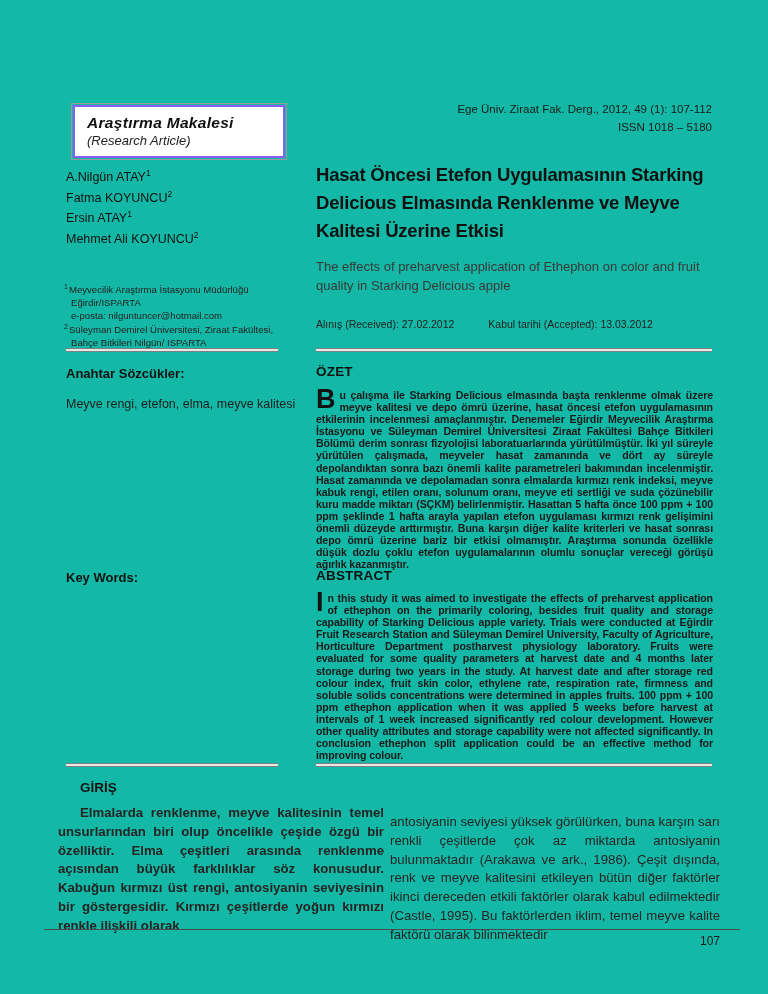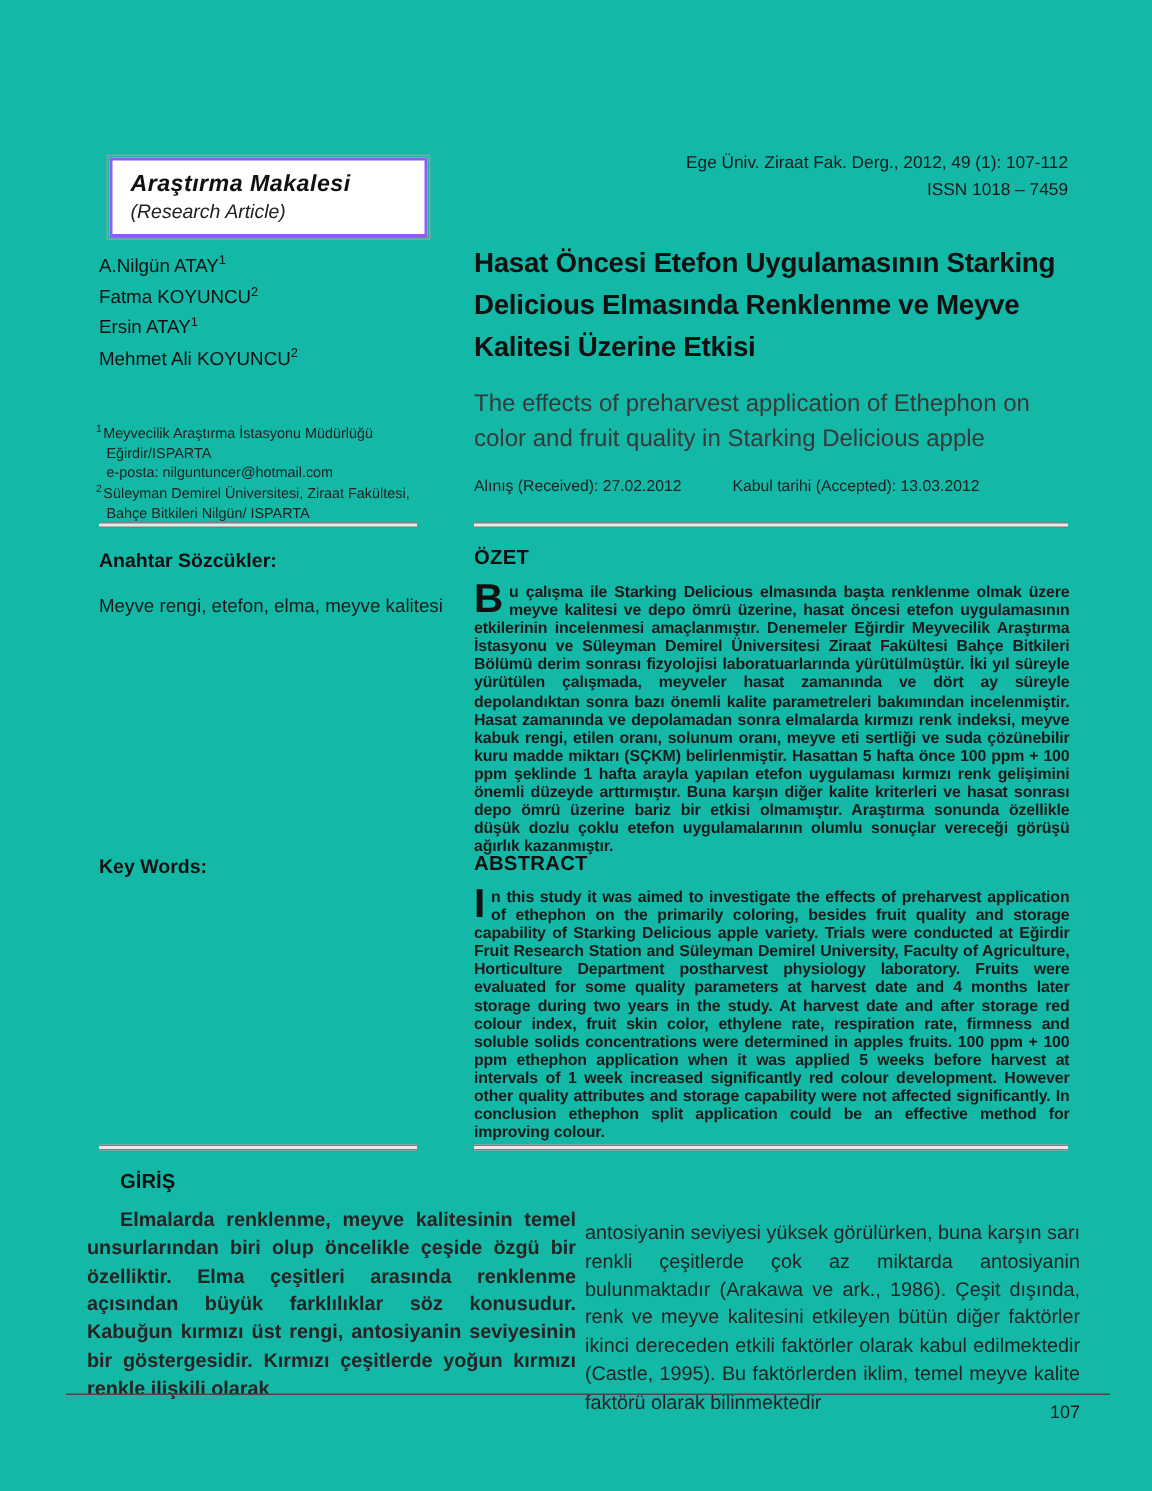--- a/index.html
+++ b/index.html
@@ -107,21 +107,21 @@
     font-weight: bold;
     line-height: 1.5;
     letter-spacing: -0.2px;
     color: #111;
   }
   .subtitle {
     position: absolute;
     left: 316px;
     top: 258px;
     width: 404px;
-    font-size: 16px;
+    font-size: 13px;
     line-height: 1.45;
     color: #383838;
   }
   .dates {
     position: absolute;
     left: 316px;
     top: 318px;
     font-size: 10.5px;
     color: #222;
     text-align: center;
@@ -198,21 +198,21 @@
     color: #1a1a1a;
   }
 </style>
 </head>
 <body>
 
 <div class="page">
 
   <div class="header-meta">
     <div>Ege Üniv. Ziraat Fak. Derg., 2012, 49 (1): 107-112</div>
-    <div>ISSN 1018 – 7459</div>
+    <div>ISSN 1018 – 5180</div>
   </div>
 
   <div class="article-box">
     <div class="tr">Araştırma Makalesi</div>
     <div class="en">(Research Article)</div>
   </div>
 
   <div class="authors">
     <div><span>A.Nilgün ATAY</span><sup>1</sup></div>
     <div><span>Fatma KOYUNCU</span><sup>2</sup></div>

